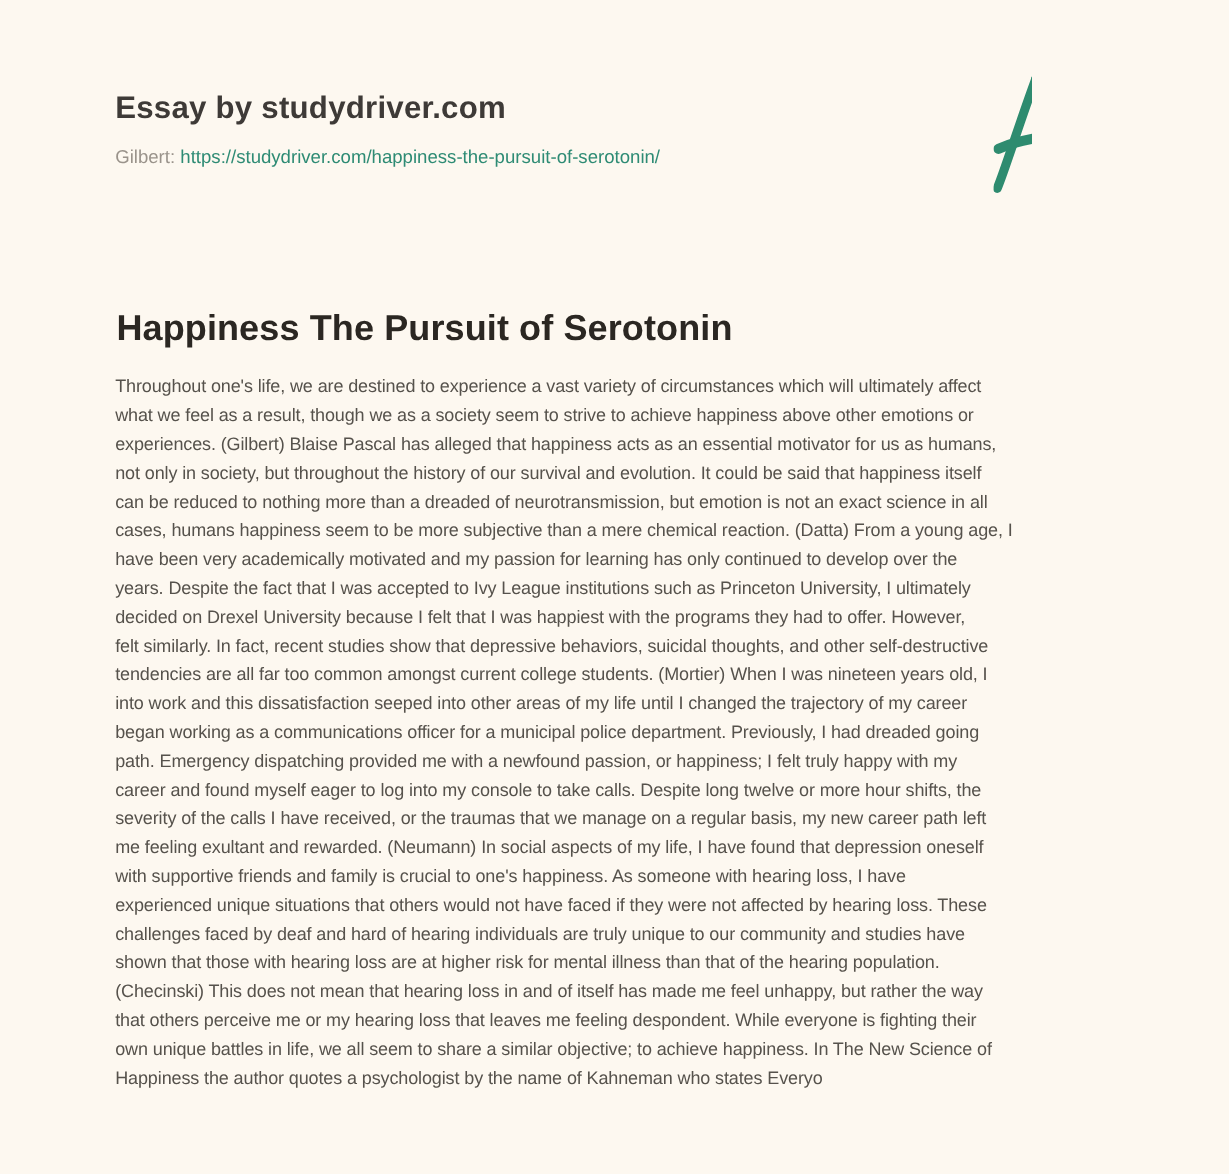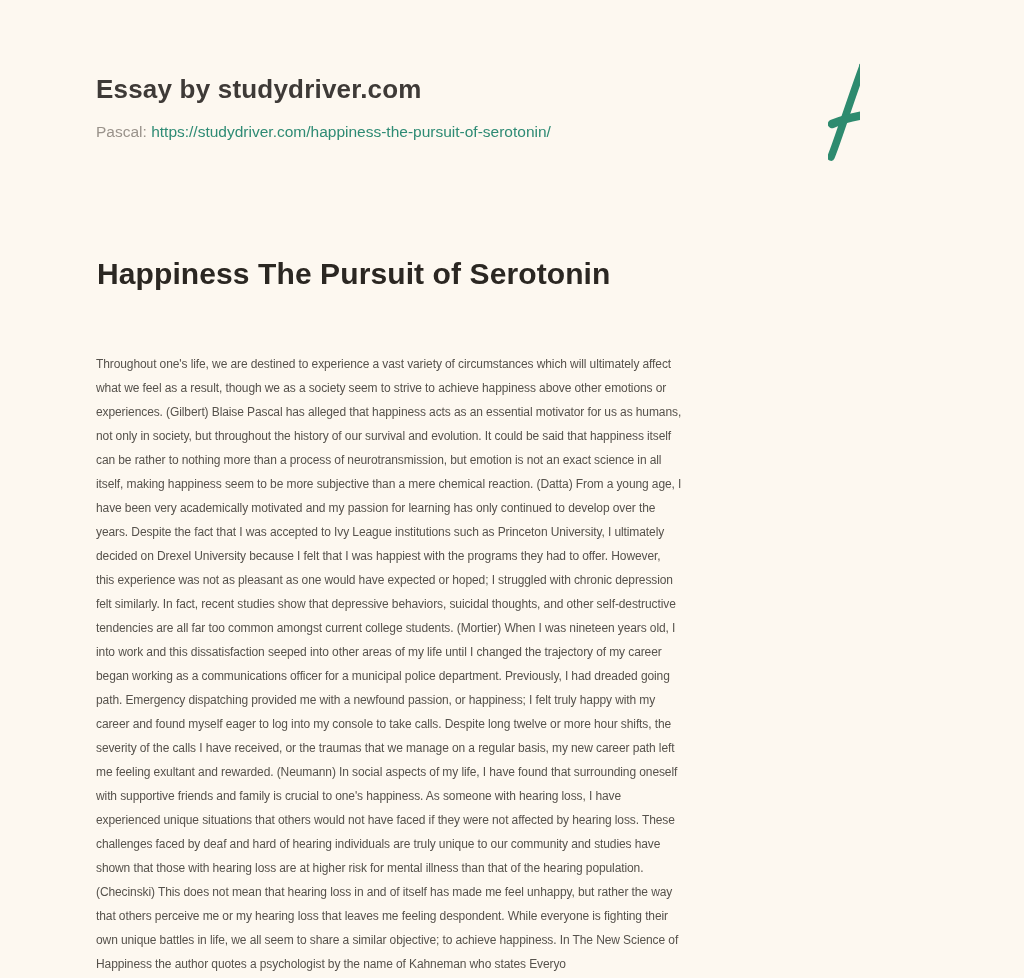--- a/index.html
+++ b/index.html
@@ -53,39 +53,38 @@
     font-weight: 700;
     color: #2B2722;
     letter-spacing: 0.1px;
     line-height: 1.1;
   }
   .essay-body {
     position: absolute;
     left: 96px;
     top: 311px;
     width: 850px;
-    font-size: 12px;
+    font-size: 15px;
     line-height: 24px;
     color: #56524C;
     letter-spacing: -0.1px;
-    margin-top: 41px;
   }
   .body-line {
     white-space: nowrap;
   }
 </style>
 </head>
 <body>
 
 <div class="page">
 
   <div class="header-text">
     <h1 class="site-title">Essay by studydriver.com</h1>
     <p class="source-line">
-      <span>Pascal:</span>
+      <span>Gilbert:</span>
       <a href="#">https://studydriver.com/happiness-the-pursuit-of-serotonin/</a>
     </p>
   </div>
 
   <div class="logo">
     <svg viewBox="0 0 100 115" fill="none" xmlns="http://www.w3.org/2000/svg">
       <g stroke="#2E8B6F" stroke-width="7.5" stroke-linecap="round" fill="none">
 
         <path d="M3,101 C9,87 22,45 35,10"></path>
 
@@ -100,34 +99,33 @@
     </svg>
   </div>
 
   <h2 class="essay-title">Happiness The Pursuit of Serotonin</h2>
 
   <div class="essay-body">
       <div class="body-line">Throughout one's life, we are destined to experience a vast variety of circumstances which will ultimately affect</div>
       <div class="body-line">what we feel as a result, though we as a society seem to strive to achieve happiness above other emotions or</div>
       <div class="body-line">experiences. (Gilbert) Blaise Pascal has alleged that happiness acts as an essential motivator for us as humans,</div>
       <div class="body-line">not only in society, but throughout the history of our survival and evolution. It could be said that happiness itself</div>
-      <div class="body-line">can be rather to nothing more than a process of neurotransmission, but emotion is not an exact science in all</div>
-      <div class="body-line">itself, making happiness seem to be more subjective than a mere chemical reaction. (Datta) From a young age, I</div>
+      <div class="body-line">can be reduced to nothing more than a dreaded of neurotransmission, but emotion is not an exact science in all</div>
+      <div class="body-line">cases, humans happiness seem to be more subjective than a mere chemical reaction. (Datta) From a young age, I</div>
       <div class="body-line">have been very academically motivated and my passion for learning has only continued to develop over the</div>
       <div class="body-line">years. Despite the fact that I was accepted to Ivy League institutions such as Princeton University, I ultimately</div>
       <div class="body-line">decided on Drexel University because I felt that I was happiest with the programs they had to offer. However,</div>
-      <div class="body-line">this experience was not as pleasant as one would have expected or hoped; I struggled with chronic depression</div>
       <div class="body-line">felt similarly. In fact, recent studies show that depressive behaviors, suicidal thoughts, and other self-destructive</div>
       <div class="body-line">tendencies are all far too common amongst current college students. (Mortier) When I was nineteen years old, I</div>
       <div class="body-line">into work and this dissatisfaction seeped into other areas of my life until I changed the trajectory of my career</div>
       <div class="body-line">began working as a communications officer for a municipal police department. Previously, I had dreaded going</div>
       <div class="body-line">path. Emergency dispatching provided me with a newfound passion, or happiness; I felt truly happy with my</div>
       <div class="body-line">career and found myself eager to log into my console to take calls. Despite long twelve or more hour shifts, the</div>
       <div class="body-line">severity of the calls I have received, or the traumas that we manage on a regular basis, my new career path left</div>
-      <div class="body-line">me feeling exultant and rewarded. (Neumann) In social aspects of my life, I have found that surrounding oneself</div>
+      <div class="body-line">me feeling exultant and rewarded. (Neumann) In social aspects of my life, I have found that depression oneself</div>
       <div class="body-line">with supportive friends and family is crucial to one's happiness. As someone with hearing loss, I have</div>
       <div class="body-line">experienced unique situations that others would not have faced if they were not affected by hearing loss. These</div>
       <div class="body-line">challenges faced by deaf and hard of hearing individuals are truly unique to our community and studies have</div>
       <div class="body-line">shown that those with hearing loss are at higher risk for mental illness than that of the hearing population.</div>
       <div class="body-line">(Checinski) This does not mean that hearing loss in and of itself has made me feel unhappy, but rather the way</div>
       <div class="body-line">that others perceive me or my hearing loss that leaves me feeling despondent. While everyone is fighting their</div>
       <div class="body-line">own unique battles in life, we all seem to share a similar objective; to achieve happiness. In The New Science of</div>
       <div class="body-line">Happiness the author quotes a psychologist by the name of Kahneman who states Everyo</div>
     </div>
 

